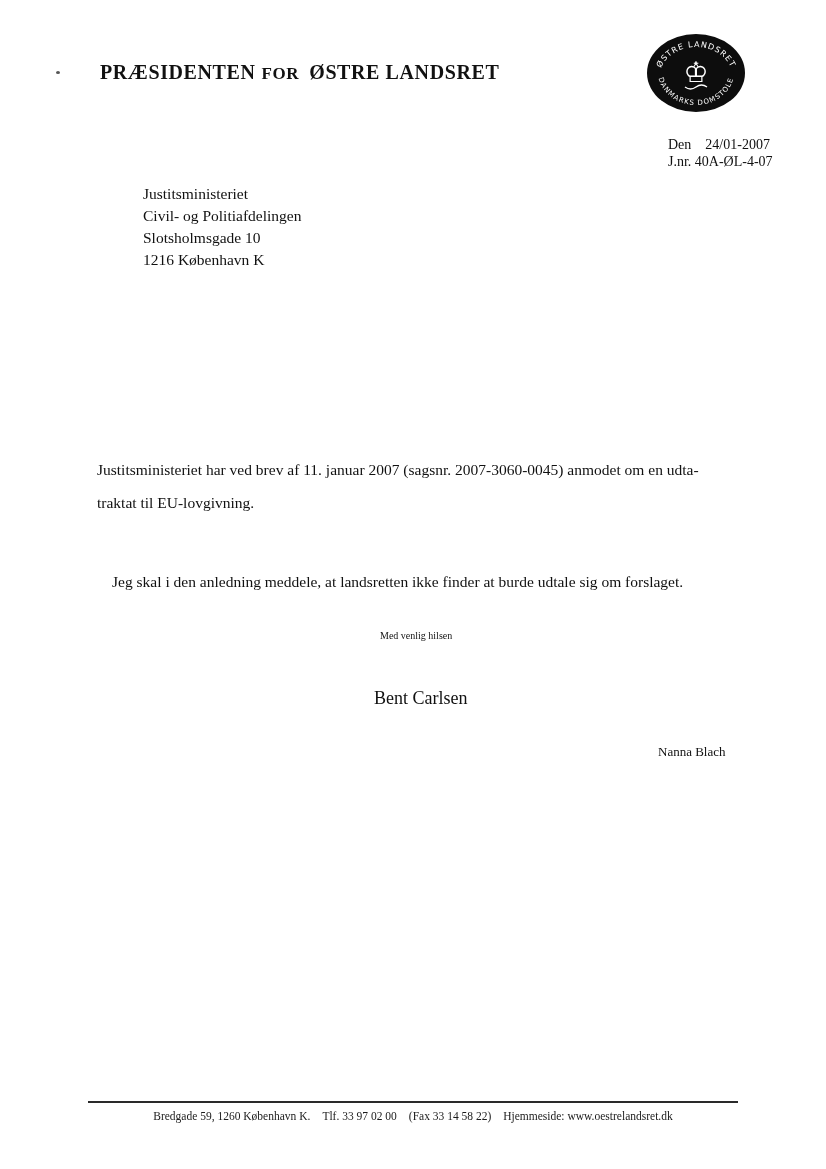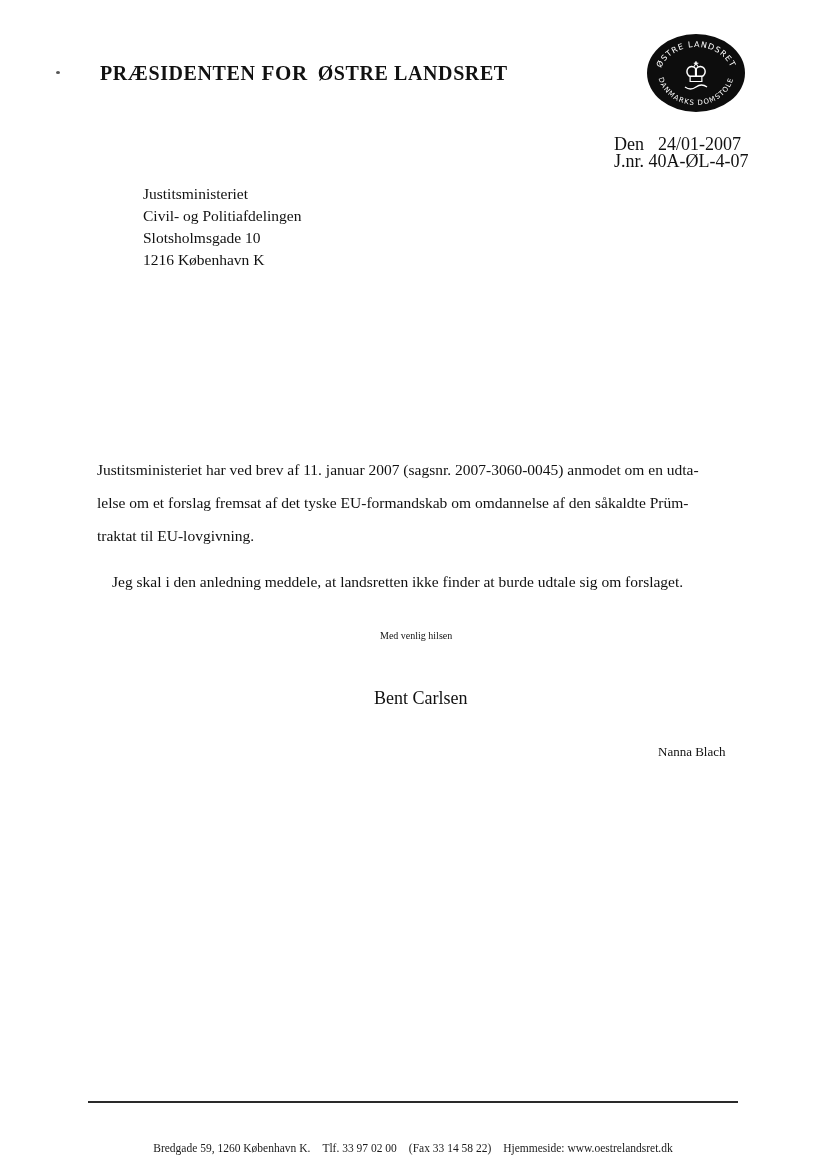--- a/index.html
+++ b/index.html
@@ -22,21 +22,21 @@
   
   .letterhead-title {
     left: 100px;
     top: 61px;
     font-weight: bold;
     font-size: 20px;
     letter-spacing: 0.6px;
     white-space: nowrap;
   }
   .letterhead-title .small-for {
-    font-size: 21px;
+    font-size: 17px;
     margin: 0 6px 0 6px;
   }
   .letterhead-title .rest {
     margin-left: 4px;
   }
   .scan-dot {
     left: 56px;
     top: 71px;
     width: 4px;
     height: 3px;
@@ -47,23 +47,23 @@
   
   .seal {
     left: 645px;
     top: 32px;
     width: 102px;
     height: 82px;
   }
 
   
   .meta-block {
-    left: 614px;
+    left: 668px;
     top: 136px;
-    font-size: 18px;
+    font-size: 14px;
     line-height: 17px;
     white-space: nowrap;
   }
   .meta-block .date-line .gap {
     display: inline-block;
     width: 14px;
   }
 
   
   .recipient {
@@ -115,21 +115,20 @@
   .footer-text {
     left: 0;
     top: 1110px;
     width: 826px;
     display: flex;
     justify-content: center;
     gap: 12px;
     font-size: 11.5px;
     color: #1a1a1a;
     white-space: nowrap;
-    margin-top: 32px;
   }
 </style>
 </head>
 <body>
 
 <div class="page">
 
   <div class="abs scan-dot"></div>
 
   <div class="abs letterhead-title">
@@ -163,21 +162,20 @@
 
   <div class="abs recipient">
     <div>Justitsministeriet</div>
     <div>Civil- og Politiafdelingen</div>
     <div>Slotsholmsgade 10</div>
     <div>1216 København K</div>
   </div>
 
   <div class="abs body-para1">
     <div>Justitsministeriet har ved brev af 11. januar 2007 (sagsnr. 2007-3060-0045) anmodet om en udta-</div>
-    <div>lelse om et forslag fremsat af det tyske EU-formandskab om omdannelse af den såkaldte Prüm-</div>
     <div>traktat til EU-lovgivning.</div>
   </div>
 
   <div class="abs body-para2">Jeg skal i den anledning meddele, at landsretten ikke finder at burde udtale sig om forslaget.</div>
 
   <div class="abs closing">Med venlig hilsen</div>
 
   <div class="abs signature">Bent Carlsen</div>
 
   <div class="abs secondary-signature">Nanna Blach</div>

